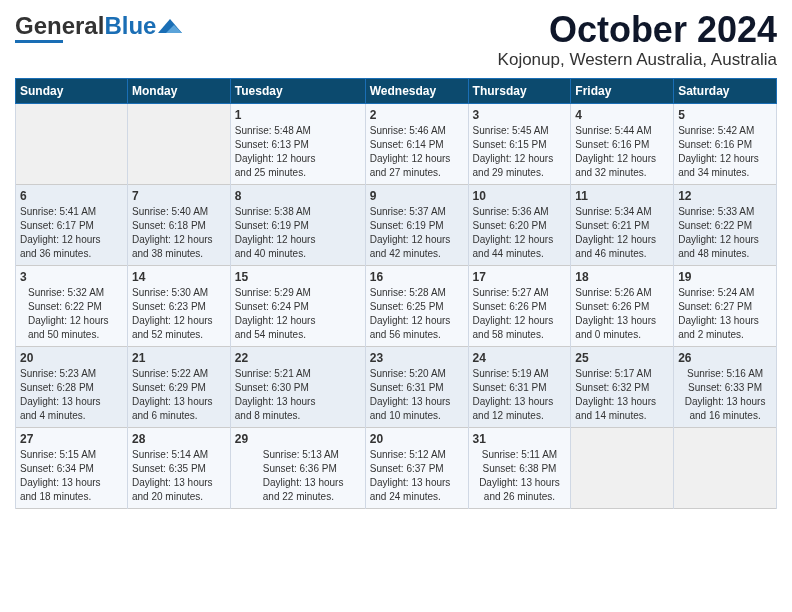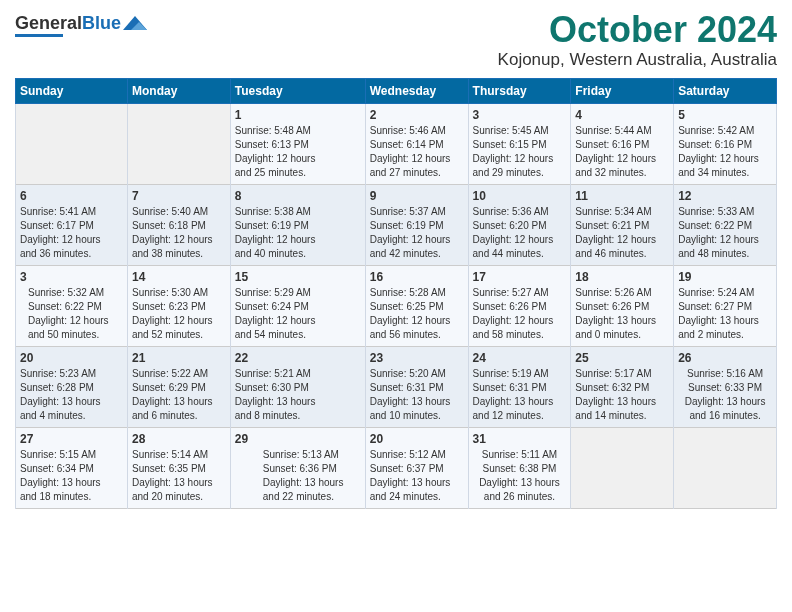--- a/index.html
+++ b/index.html
@@ -16,21 +16,21 @@
       align-items: flex-start;
       margin-bottom: 8px;
     }
     .logo {
       display: flex;
       flex-direction: column;
       align-items: flex-start;
       margin-top: 4px;
     }
     .logo-text {
-      font-size: 18px;
+      font-size: 24px;
       font-weight: bold;
       color: #333;
       line-height: 1;
     }
     .logo-text span.blue {
       color: #1a6eb5;
     }
     .logo-icon {
       width: 24px;
       height: 14px;
@@ -45,34 +45,34 @@
       height: 3px;
       width: 48px;
       margin-top: 2px;
     }
     .title-area {
       text-align: right;
     }
     .month-title {
       font-size: 36px;
       font-weight: bold;
-      color: #0f766e;
+      color: #0f172a;
       line-height: 1.1;
     }
     .location-title {
       font-size: 17px;
       color: #333;
     }
     table {
       width: 100%;
       border-collapse: collapse;
       font-size: 11px;
     }
     thead tr th {
-      background: #0369a1;
+      background: #0c4a6e;
       color: #fff;
       font-weight: bold;
       padding: 5px 4px;
       text-align: left;
       font-size: 12px;
       border: 1px solid #1a6eb5;
     }
     tbody tr {
       border-bottom: 1px solid #ccc;
     }

